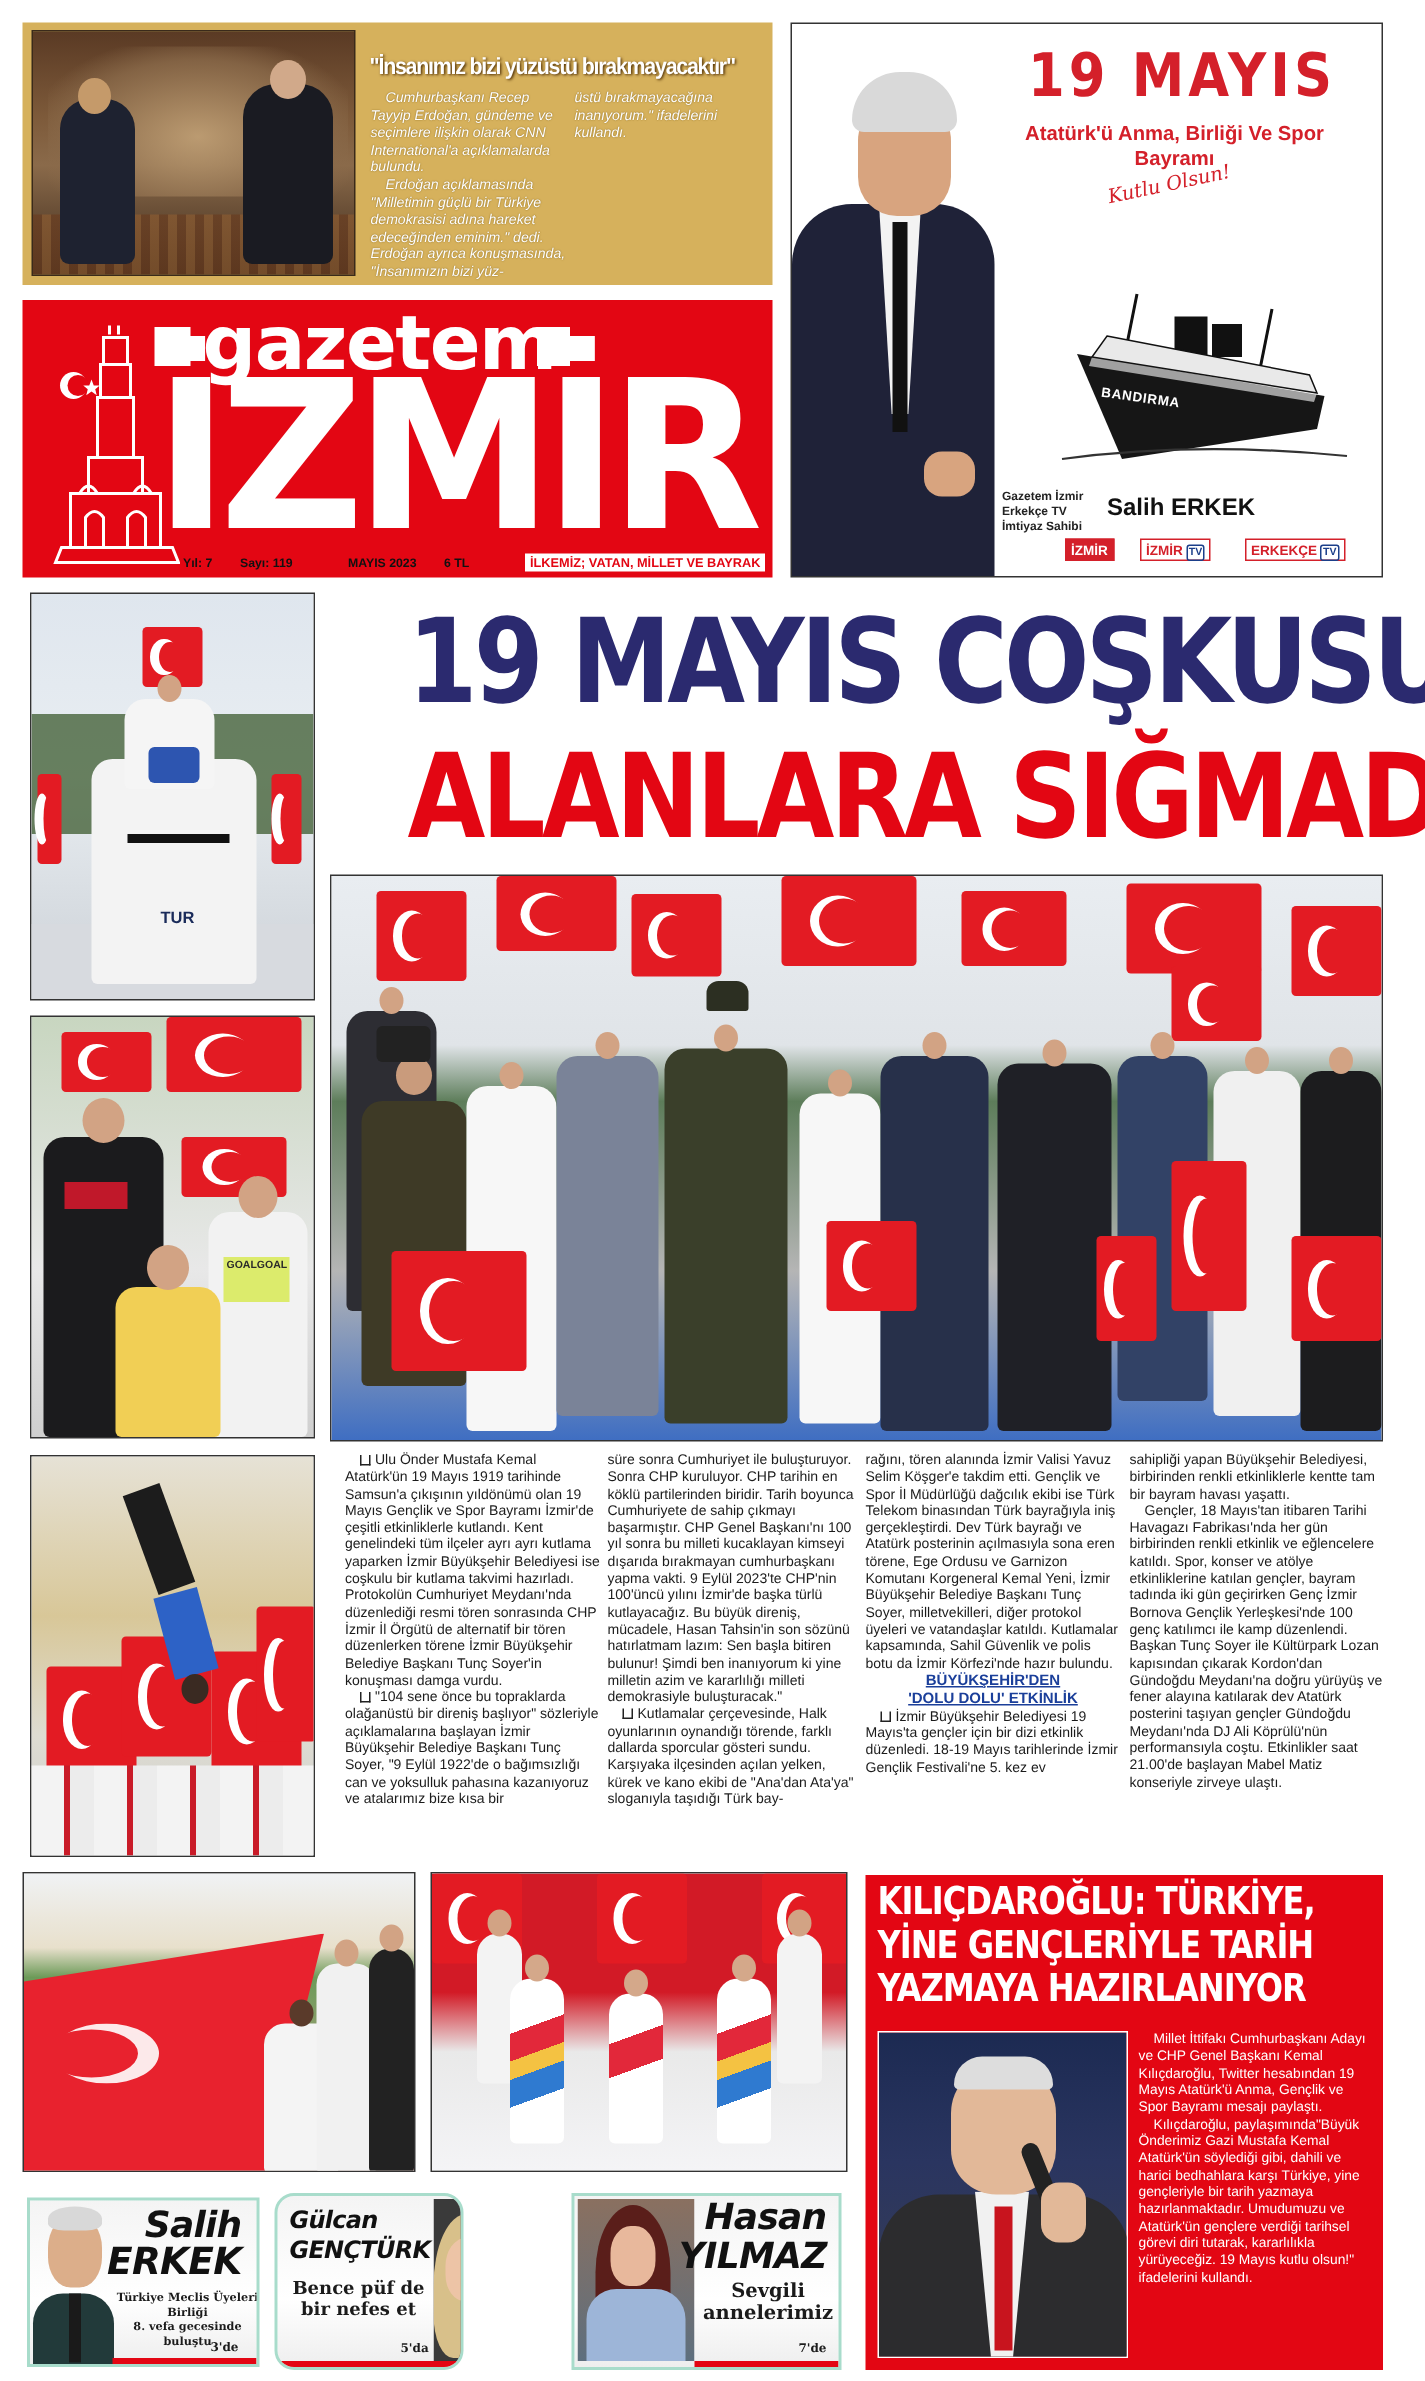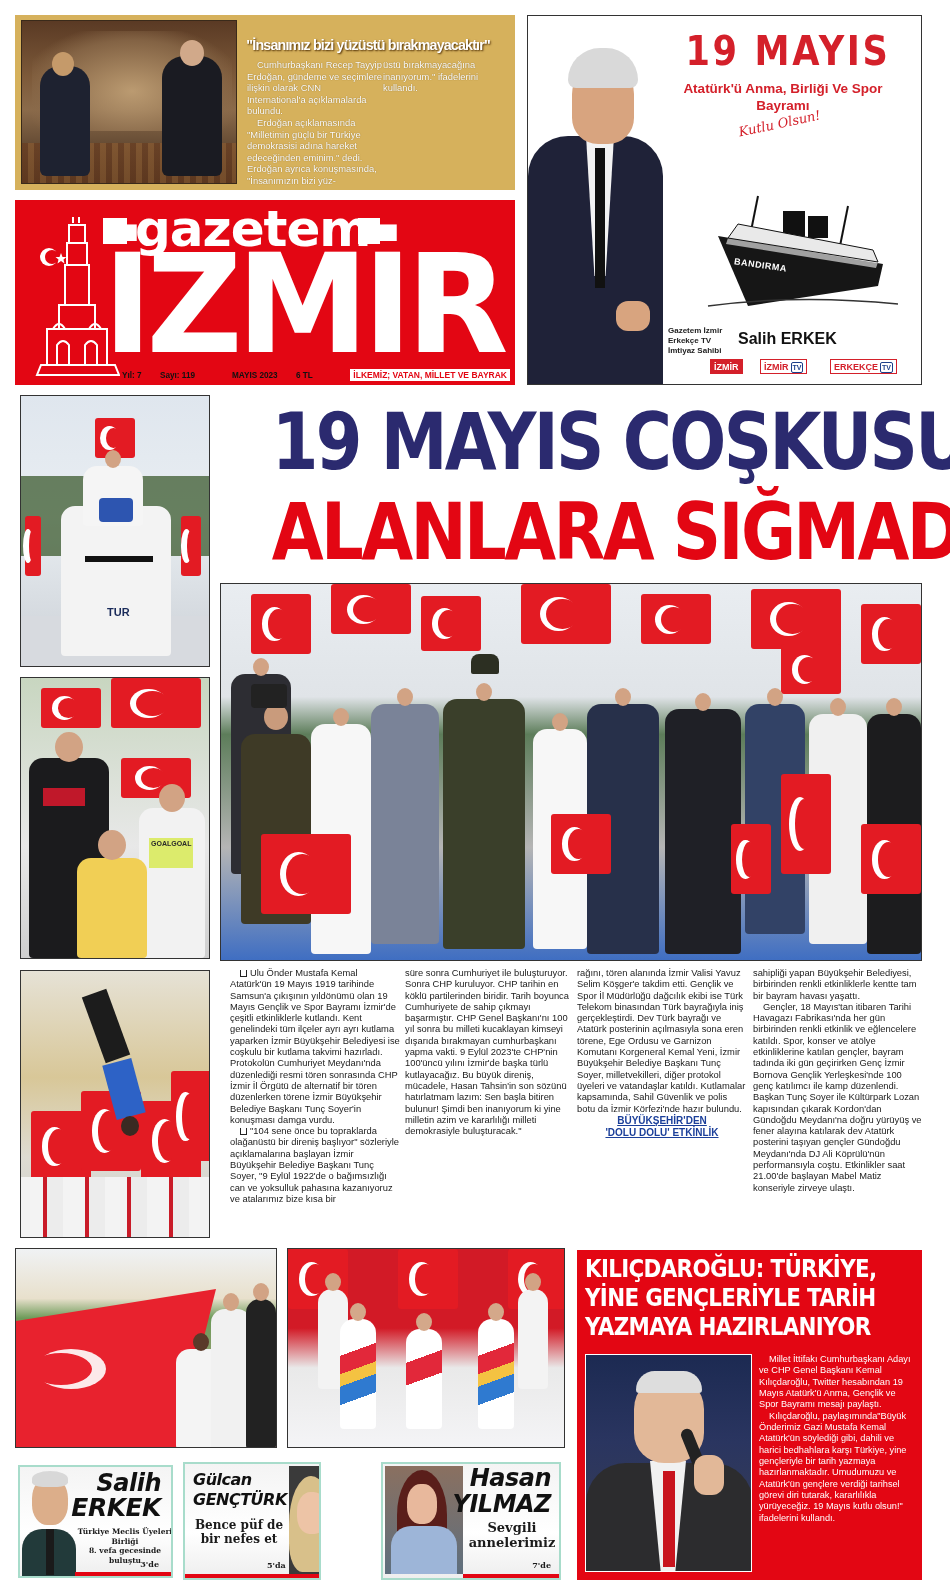--- a/index.html
+++ b/index.html
@@ -12,21 +12,21 @@
   #erdogan-photo { left: 6px; top: 5px; width: 216px; height: 164px;
     background: linear-gradient(180deg,#5a3a24 0%,#7d5a3a 35%,#8a6a4a 55%,#3d2a1c 100%); overflow: hidden; border: 1px solid #3a2a1a; }
   #erdogan-photo .wall { position:absolute; left:10px; top:10px; width:200px; height:100px; background: radial-gradient(ellipse at 50% 60%, #c9a97d 0%, #8a6a4a 60%, transparent 80%); opacity: .8; }
   #erdogan-photo .person1 { position:absolute; left:18px; top:45px; width:50px; height:110px; background:#1e2230; border-radius: 20px 20px 6px 6px; }
   #erdogan-photo .person1 .head { position:absolute; left:12px; top:-14px; width:22px; height:24px; background:#c59a6a; border-radius:50%; }
   #erdogan-photo .person2 { position:absolute; left:140px; top:35px; width:60px; height:120px; background:#1a1b22; border-radius: 22px 22px 6px 6px; }
   #erdogan-photo .person2 .head { position:absolute; left:18px; top:-16px; width:24px; height:26px; background:#d1a98a; border-radius:50%; }
   #erdogan-photo .rug { position:absolute; left:0; bottom:0; width:100%; height:40px; background: repeating-linear-gradient(90deg,#6a3d20 0 6px,#8a5a30 6px 12px); opacity:.7; }
   #erdogan-kicker { left: 230px; top: 6px; width: 266px; text-align: center; color: #fff; font-family: "Liberation Sans Narrow","Liberation Sans", sans-serif; font-size: 11.5px; font-weight: bold; letter-spacing: -0.3px; text-shadow: 1px 1px 1px #6a4a10; }
   #erdogan-headline { left: 228px; top: 21px; width: 272px; text-align: center; color: #fff; font-size: 15.5px; font-weight: bold; letter-spacing: -0.9px; transform: scaleX(0.92); transform-origin: left; white-space: nowrap; text-shadow: 1px 1px 2px #4a2a00; }
-  .erd-col { top: 44px; width: 135px; color: #fff; font-size: 9.4px; line-height: 11.6px; text-shadow: 0 0 1px #7a5a10; }
+  .erd-col { top: 44px; width: 135px; color: #fff; font-size: 9.4px; line-height: 11.6px; text-shadow: 0 0 1px #7a5a10; font-style: italic; }
   #erdogan-col1 { left: 232px; }
   #erdogan-col2 { left: 368px; width: 130px; }
   .erd-col p { text-indent: 10px; }
 
   
   #ad-box { left: 527px; top: 15px; width: 395px; height: 370px; border: 1.5px solid #333; background: #fff; overflow: hidden; }
   #ad-title { left: 140px; top: 12px; width: 240px; text-align: center; color: #d4202a; font-size: 40px; font-weight: bold; letter-spacing: 3px; font-family: "DejaVu Sans", sans-serif; transform: scaleX(0.88); }
   #ad-subtitle { left: 120px; top: 64px; width: 270px; text-align: center; color: #d4202a; font-size: 13.5px; font-weight: bold; line-height: 17px; }
   #ad-script { left: 210px; top: 100px; color: #d4202a; font-family: "DejaVu Serif", serif; font-style: italic; font-size: 13px; transform: rotate(-12deg); }
   #ad-person { left: 0px; top: 20px; width: 135px; height: 350px; }
@@ -97,21 +97,21 @@
   #kk-photo .tie { position:absolute; left: 77px; top: 116px; width: 12px; height: 96px; background:#c8141e; }
   #kk-photo .mic { position:absolute; left: 104px; top: 72px; width: 12px; height: 60px; background:#222; transform: rotate(-22deg); border-radius: 6px; }
   #kk-photo .hand { position:absolute; left: 108px; top: 100px; width: 30px; height: 40px; background:#e2b898; border-radius: 12px; }
   #kk-text { left: 182px; top: 104px; width: 158px; color: #fff; font-size: 9.2px; line-height: 11.35px; }
   #kk-text p { text-indent: 10px; }
 
   
   .col-box { top: 1462px; height: 118px; border: 2.5px solid #a8dccb; background: linear-gradient(180deg,#f4f4f4 0%,#ffffff 60%,#eeeeee 100%); overflow: hidden; }
   .col-box .redline { position:absolute; left:0; right:0; bottom:0; height:4px; background:#e30613; }
   #columnist-1 { left: 18px; top: 1465px; width: 155px; height: 113px; }
-  #columnist-2 { left: 183px; width: 138px; }
+  #columnist-2 { left: 183px; width: 126px; border-radius: 13px; }
   #columnist-3 { left: 381px; width: 180px; }
   .cname { font-family: "DejaVu Sans", sans-serif; font-style: italic; font-weight: bold; color: #111; letter-spacing: -0.5px; }
   .ctitle { font-family: "DejaVu Serif", serif; font-weight: bold; color: #1b1b1b; text-align: center; }
   .cpage { font-family: "DejaVu Serif", serif; font-size: 8px; font-weight: bold; color: #1b1b1b; }
   .portrait { position:absolute; overflow:hidden; }
   .portrait .bg { position:absolute; inset:0; }
   .portrait .face { position:absolute; border-radius: 45% 45% 42% 42%; background:#dcae8a; }
   .portrait .hair { position:absolute; border-radius: 50% 50% 30% 30%; }
   .portrait .body { position:absolute; border-radius: 20px 20px 0 0; }
 </style>
@@ -346,27 +346,29 @@
       <div class="hd" style="background:#d4a88a"></div>
     </div>
 </div>
 
 <div id="article-col-1" class="abs article-col">
   <p><span class="bullet"></span><span>Ulu Önder Mustafa Kemal Atatürk'ün 19 Mayıs 1919 tarihinde Samsun'a çıkışının yıldönümü olan 19 Mayıs Gençlik ve Spor Bayramı İzmir'de çeşitli etkinliklerle kutlandı. Kent genelindeki tüm ilçeler ayrı ayrı kutlama yaparken İzmir Büyükşehir Belediyesi ise coşkulu bir kutlama takvimi hazırladı. Protokolün Cumhuriyet Meydanı'nda düzenlediği resmi tören sonrasında CHP İzmir İl Örgütü de alternatif bir tören düzenlerken törene İzmir Büyükşehir Belediye Başkanı Tunç Soyer'in konuşması damga vurdu.</span></p>
   <p><span class="bullet"></span><span>"104 sene önce bu topraklarda olağanüstü bir direniş başlıyor" sözleriyle açıklamalarına başlayan İzmir Büyükşehir Belediye Başkanı Tunç Soyer,  "9 Eylül 1922'de o bağımsızlığı can ve yoksulluk pahasına kazanıyoruz ve atalarımız bize kısa bir</span></p>
 </div>
 <div id="article-col-2" class="abs article-col">
   <p style="text-indent:0">süre sonra Cumhuriyet ile buluşturuyor. Sonra CHP kuruluyor. CHP tarihin en köklü partilerinden biridir. Tarih boyunca Cumhuriyete de sahip çıkmayı başarmıştır. CHP Genel Başkanı'nı 100 yıl sonra bu milleti kucaklayan kimseyi dışarıda bırakmayan cumhurbaşkanı yapma vakti. 9 Eylül 2023'te CHP'nin 100'üncü yılını İzmir'de başka türlü kutlayacağız. Bu büyük direniş, mücadele, Hasan Tahsin'in son sözünü hatırlatmam lazım: Sen başla bitiren bulunur! Şimdi ben inanıyorum ki yine milletin azim ve kararlılığı milleti demokrasiyle buluşturacak."</p>
+  <p><span class="bullet"></span><span>Kutlamalar çerçevesinde, Halk oyunlarının oynandığı törende, farklı dallarda sporcular gösteri sundu. Karşıyaka ilçesinden açılan yelken, kürek ve kano ekibi de "Ana'dan Ata'ya" sloganıyla taşıdığı Türk bay-</span></p>
 </div>
 <div id="article-col-3" class="abs article-col">
   <p style="text-indent:0">rağını, tören alanında İzmir Valisi Yavuz Selim Köşger'e takdim etti. Gençlik ve Spor İl Müdürlüğü dağcılık ekibi ise Türk Telekom binasından Türk bayrağıyla iniş gerçekleştirdi. Dev Türk bayrağı ve Atatürk posterinin açılmasıyla sona eren törene, Ege Ordusu ve Garnizon Komutanı Korgeneral Kemal Yeni, İzmir Büyükşehir Belediye Başkanı Tunç Soyer, milletvekilleri, diğer protokol üyeleri ve vatandaşlar katıldı. Kutlamalar kapsamında, Sahil Güvenlik ve polis botu da İzmir Körfezi'nde hazır bulundu.</p>
   <p class="subhead">
     <span>BÜYÜKŞEHİR'DEN</span><br>
     <span>'DOLU DOLU' ETKİNLİK</span>
   </p>
+  <p><span class="bullet"></span><span>İzmir Büyükşehir Belediyesi 19 Mayıs'ta gençler için bir dizi etkinlik düzenledi. 18-19 Mayıs tarihlerinde İzmir Gençlik Festivali'ne 5. kez ev</span></p>
 </div>
 <div id="article-col-4" class="abs article-col">
   <p style="text-indent:0">sahipliği yapan Büyükşehir Belediyesi, birbirinden renkli etkinliklerle kentte tam bir bayram havası yaşattı.</p>
   <p>Gençler, 18 Mayıs'tan itibaren Tarihi Havagazı Fabrikası'nda her gün birbirinden renkli etkinlik ve eğlencelere katıldı. Spor, konser ve atölye etkinliklerine katılan gençler, bayram tadında iki gün geçirirken Genç İzmir Bornova Gençlik Yerleşkesi'nde 100 genç katılımcı ile kamp düzenlendi. Başkan Tunç Soyer ile Kültürpark Lozan kapısından çıkarak Kordon'dan Gündoğdu Meydanı'na doğru yürüyüş ve fener alayına katılarak dev Atatürk posterini taşıyan gençler Gündoğdu Meydanı'nda DJ Ali Köprülü'nün performansıyla coştu. Etkinlikler saat 21.00'de başlayan Mabel Matiz konseriyle zirveye ulaştı.</p>
 </div>
 
 <div id="kk-box" class="abs">
   <div id="kk-headline" class="abs">
     <div>KILIÇDAROĞLU: TÜRKİYE,</div>
     <div>YİNE GENÇLERİYLE TARİH</div>

